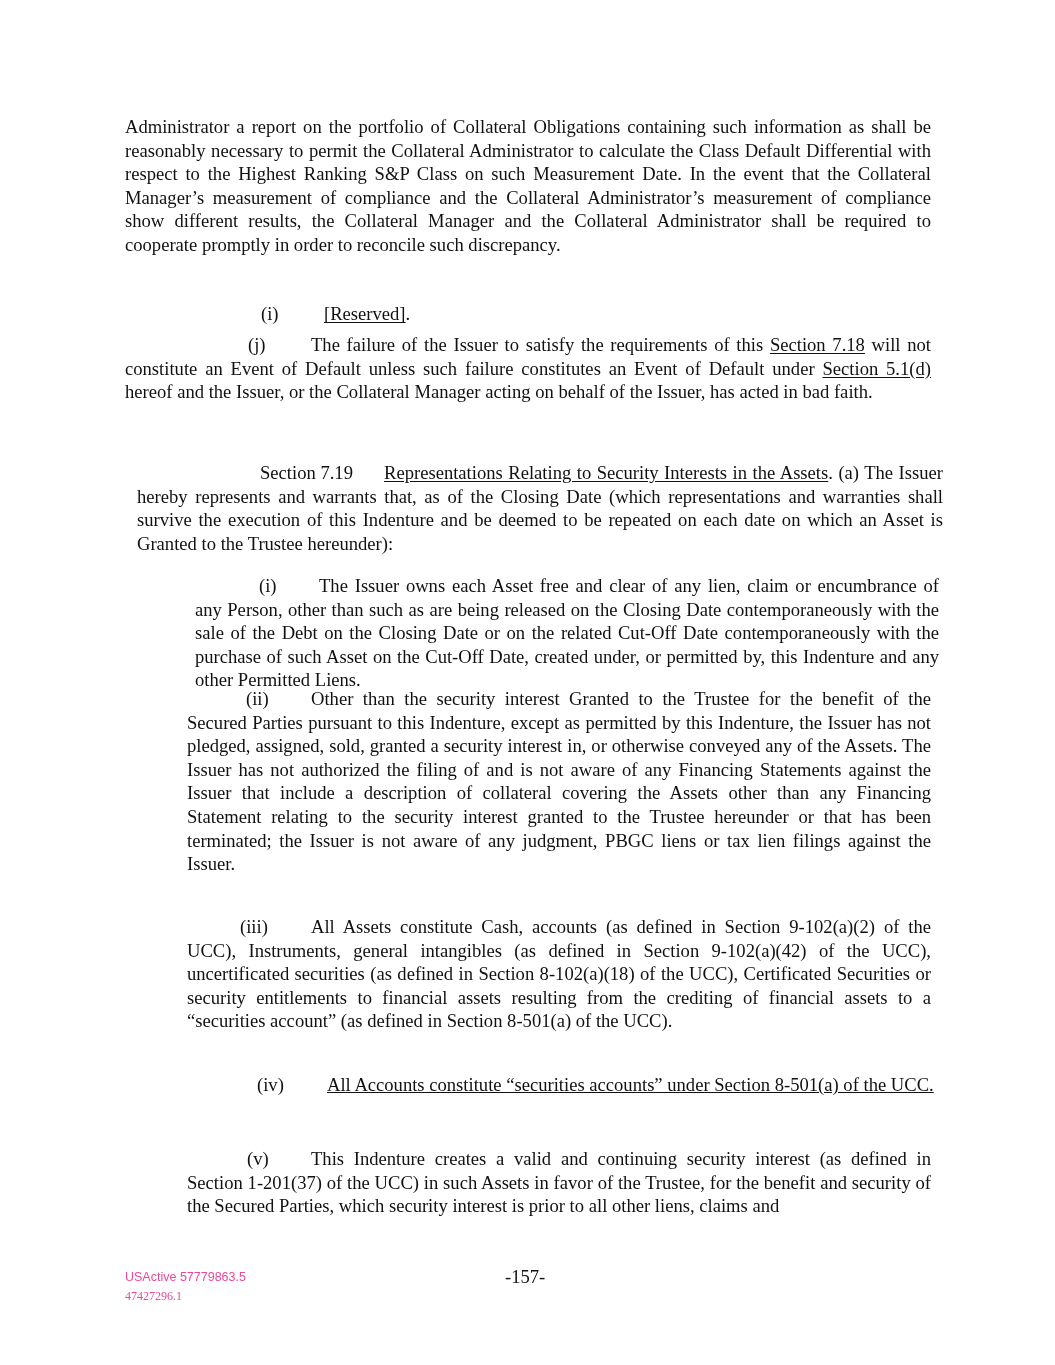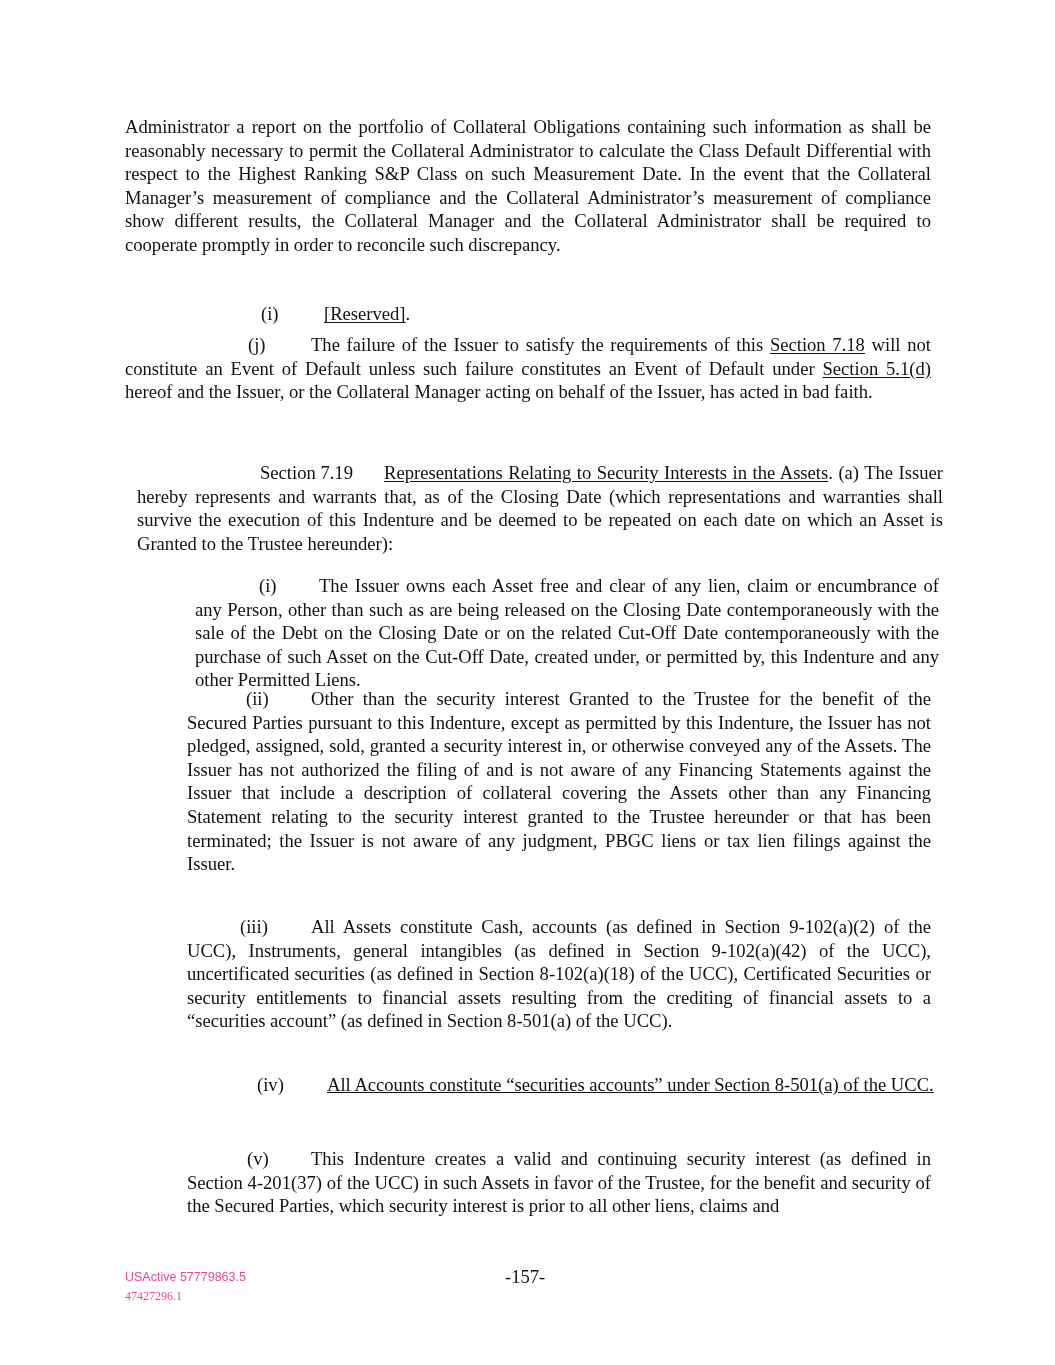--- a/index.html
+++ b/index.html
@@ -47,21 +47,21 @@
 
   <p class="p ind" style="top:915px;margin:0;text-indent:53px;">
     <span class="lbl" style="width:71px;text-indent:0;">(iii)</span><span>All Assets constitute Cash, accounts (as defined in Section 9-102(a)(2) of the UCC), Instruments, general intangibles (as defined in Section 9-102(a)(42) of the UCC), uncertificated securities (as defined in Section 8-102(a)(18) of the UCC), Certificated Securities or security entitlements to financial assets resulting from the crediting of financial assets to a “securities account” (as defined in Section 8-501(a) of the UCC).</span>
   </p>
 
   <p class="p ind" style="top:1057px;margin:16px;text-indent:54px;text-decoration:underline;">
     <span class="lbl" style="width:70px;text-indent:0;">(iv)</span><span>All Accounts constitute “securities accounts” under Section 8-501(a) of the UCC.</span>
   </p>
 
   <p class="p ind" style="top:1147px;margin:0;text-indent:60px;">
-    <span class="lbl" style="width:64px;text-indent:0;">(v)</span><span>This Indenture creates a valid and continuing security interest (as defined in Section 4-201(37) of the UCC) in such Assets in favor of the Trustee, for the benefit and security of the Secured Parties, which security interest is prior to all other liens, claims and</span>
+    <span class="lbl" style="width:64px;text-indent:0;">(v)</span><span>This Indenture creates a valid and continuing security interest (as defined in Section 1-201(37) of the UCC) in such Assets in favor of the Trustee, for the benefit and security of the Secured Parties, which security interest is prior to all other liens, claims and</span>
   </p>
 
   <div class="footer-left">
     <div>USActive 57779863.5</div>
     <div class="sub">47427296.1</div>
   </div>
   <div class="page-num">-157-</div>
 
 </div>
 

